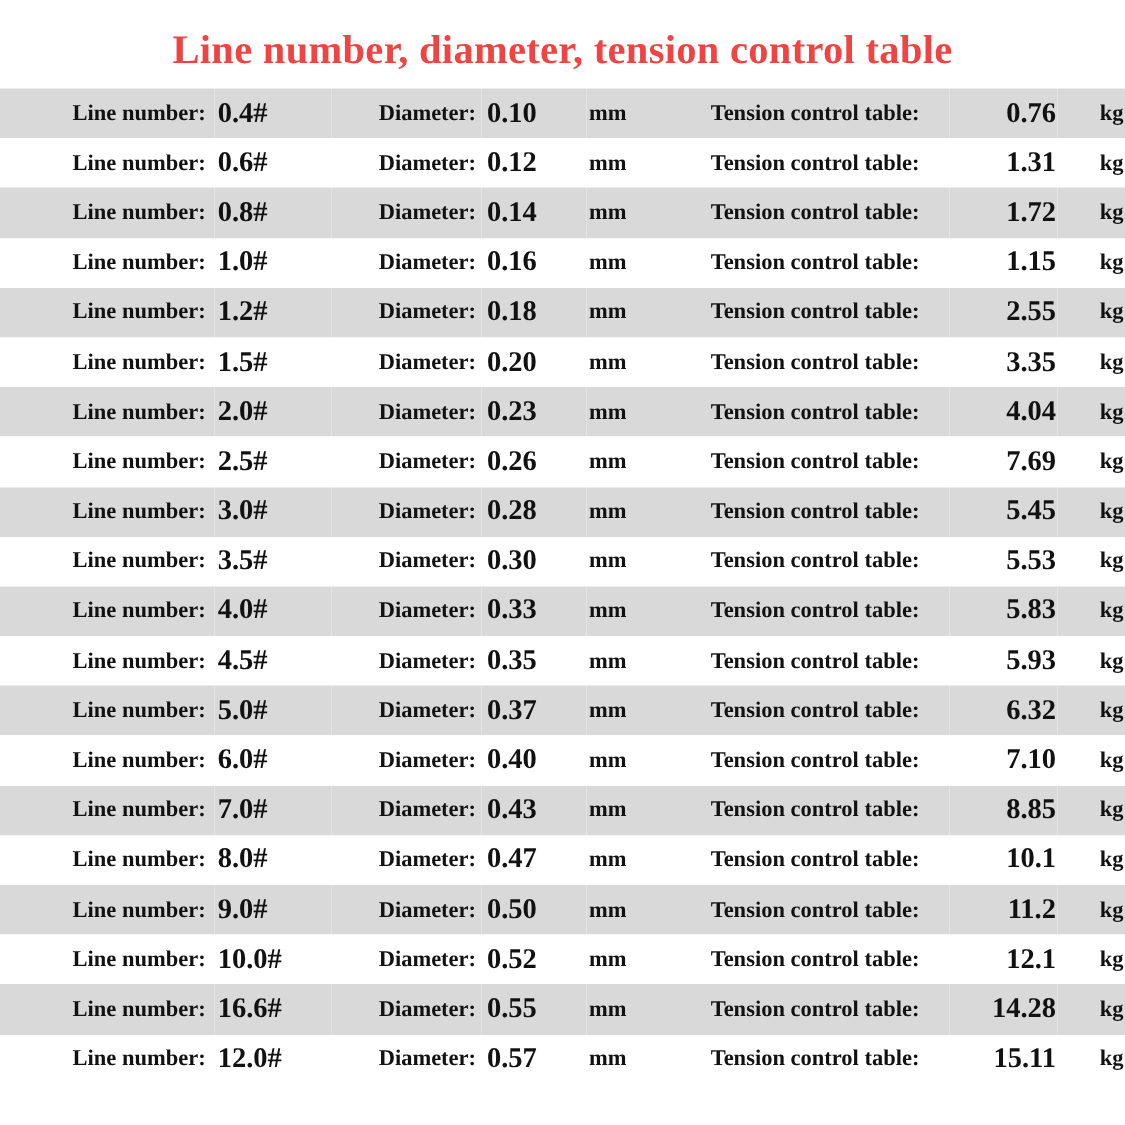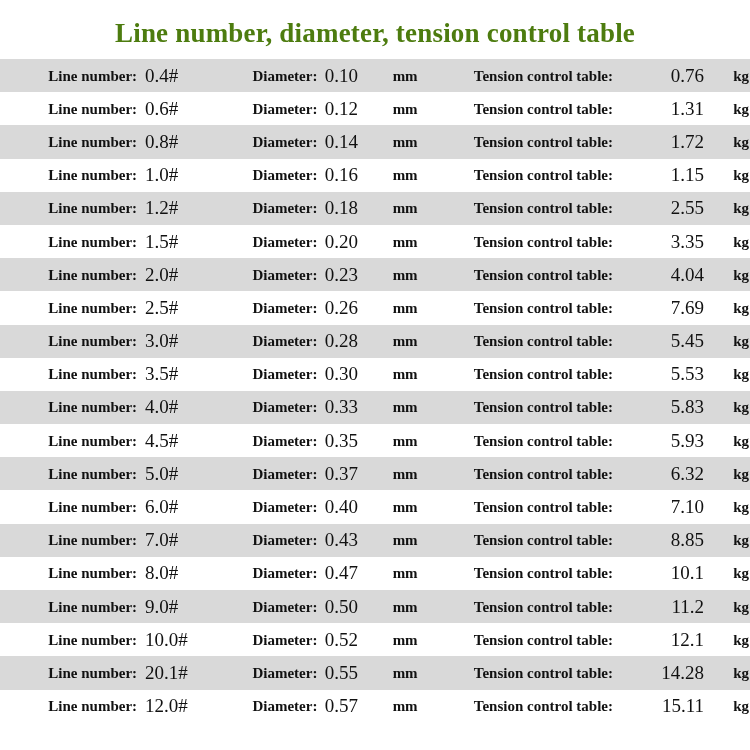--- a/index.html
+++ b/index.html
@@ -17,21 +17,21 @@
     width: 750px;
     height: 750px;
     position: relative;
     box-sizing: border-box;
   }
   .title {
     text-align: center;
     font-family: "Liberation Serif", serif;
     font-weight: bold;
     font-size: 27px;
-    color: #4d7c0f;
+    color: #ef4444;
     letter-spacing: 0.2px;
     padding: 18px 0 10px 0;
     margin: 0;
   }
   .table {
     width: 750px;
     border-collapse: collapse;
     table-layout: fixed;
   }
   .row {
@@ -49,21 +49,21 @@
     color: #111111;
   }
   .lbl {
     font-family: "Liberation Serif", serif;
     font-weight: bold;
     font-size: 15px;
     margin-left: 31px;
   }
   .val {
     font-family: "Liberation Serif", serif;
-    font-weight: normal;
+    font-weight: bold;
     font-size: 19px;
   }
   .unit {
     font-family: "Liberation Serif", serif;
     font-weight: bold;
     font-size: 15px;
   }
   .c-lnlabel { width: 130px; text-align: right; padding-right: 6px; }
   .c-lnval   { width: 72px;  text-align: left;  padding-left: 2px; }
   .c-dialabel{ width: 94px;  text-align: left;  padding-left: 0px; }
@@ -255,21 +255,21 @@
           <td class="cell c-lnval"><span class="val">10.0#</span></td>
           <td class="cell c-dialabel"><span class="lbl">Diameter:</span></td>
           <td class="cell c-diaval"><span class="val">0.52</span></td>
           <td class="cell c-diaunit"><span class="unit">mm</span></td>
           <td class="cell c-tenlabel"><span class="lbl">Tension control table:</span></td>
           <td class="cell c-tenval"><span class="val">12.1</span></td>
           <td class="cell c-tenunit"><span class="unit">kg</span></td>
         </tr>
         <tr class="row odd">
           <td class="cell c-lnlabel"><span class="lbl">Line number:</span></td>
-          <td class="cell c-lnval"><span class="val">20.1#</span></td>
+          <td class="cell c-lnval"><span class="val">16.6#</span></td>
           <td class="cell c-dialabel"><span class="lbl">Diameter:</span></td>
           <td class="cell c-diaval"><span class="val">0.55</span></td>
           <td class="cell c-diaunit"><span class="unit">mm</span></td>
           <td class="cell c-tenlabel"><span class="lbl">Tension control table:</span></td>
           <td class="cell c-tenval"><span class="val">14.28</span></td>
           <td class="cell c-tenunit"><span class="unit">kg</span></td>
         </tr>
         <tr class="row even">
           <td class="cell c-lnlabel"><span class="lbl">Line number:</span></td>
           <td class="cell c-lnval"><span class="val">12.0#</span></td>

